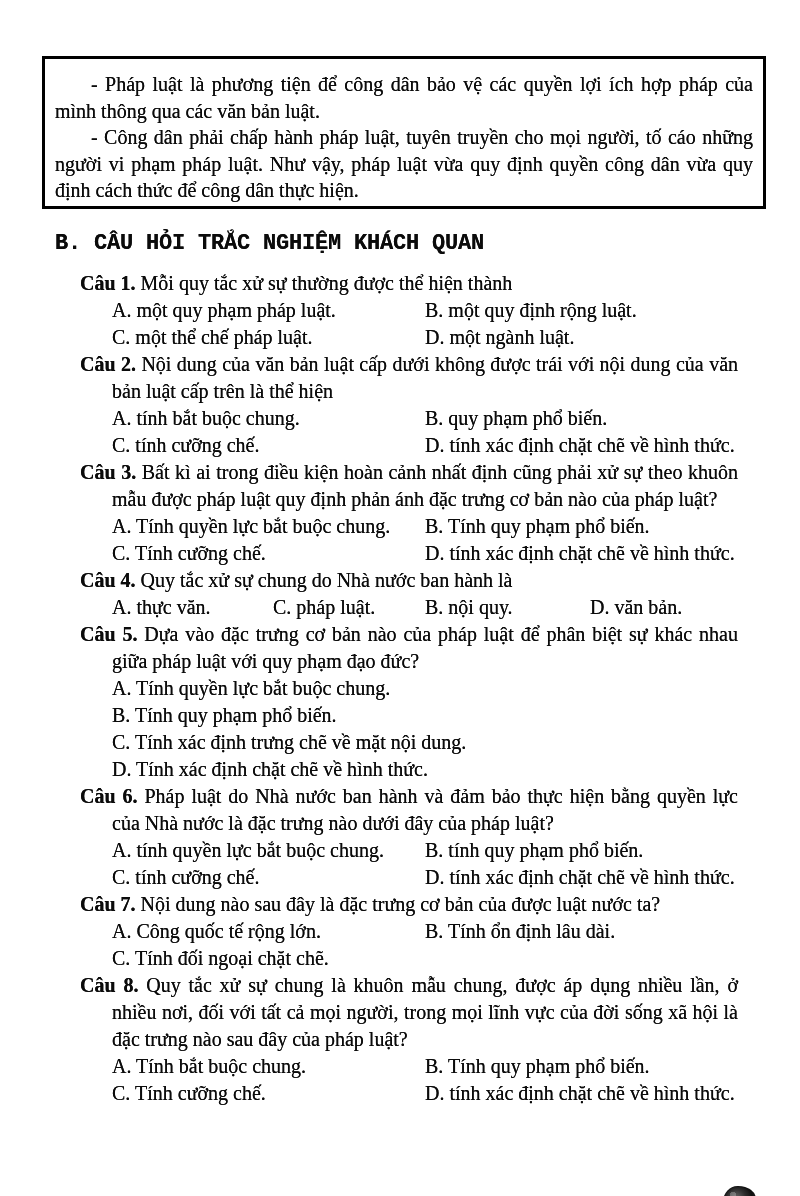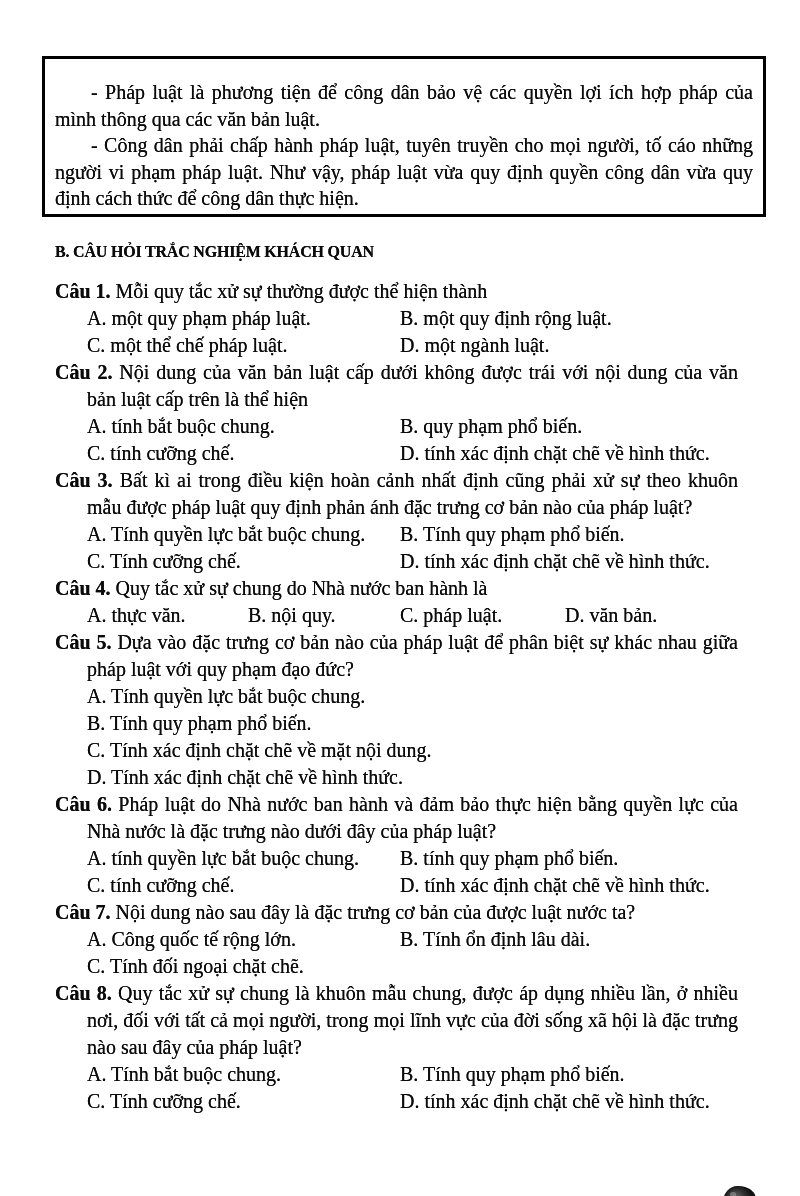--- a/index.html
+++ b/index.html
@@ -11,36 +11,36 @@
     color:#0b0b0b;
     position:relative; overflow:hidden;
     text-shadow:0 0 .3px #222;
   }
   .page { position:relative; width:800px; height:1196px; }
 
   
   .intro-box {
     margin:56px 34px 0 42px;
     border:3px solid #000;
-    padding:20px 10px 2px 10px;
+    padding:12px 10px 2px 10px;
     line-height:26.5px;
   }
   .intro-box p { margin:0; text-indent:36px; text-align:justify; }
 
   
   .section-heading {
     margin:21px 62px 13px 55px;
-    font-family:Liberation Serif, serif;
-    font-weight:bold; font-size:16px;
+    font-family:Liberation Mono, monospace;
+    font-weight:bold; font-size:22px;
     letter-spacing:-0.2px;
     line-height:27px;
   }
 
   
-  .questions { margin:0 62px 0 55px; }
+  .questions { margin:0 62px 0 80px; }
   .qtext { margin:0; padding-left:32px; text-indent:-32px; text-align:justify; }
   .qlabel { font-weight:bold; }
   .opts { margin-left:32px; }
   .opts.cols2 { display:grid; grid-template-columns:313px 1fr; }
   .opts.cols4 { display:grid; grid-template-columns:161px 152px 165px 1fr; }
   .opts.stack .opt { display:block; }
   .opt { white-space:normal; }
 
   
   .footer {
@@ -104,32 +104,32 @@
         <span class="opt">B. Tính quy phạm phổ biến.</span>
         <span class="opt">C. Tính cưỡng chế.</span>
         <span class="opt">D. tính xác định chặt chẽ về hình thức.</span>
       </div>
     </div>
 
     <div class="q">
       <p class="qtext"><b class="qlabel">Câu 4.</b> <span>Quy tắc xử sự chung do Nhà nước ban hành là</span></p>
       <div class="opts cols4">
         <span class="opt">A. thực văn.</span>
+        <span class="opt">C. pháp luật.</span>
         <span class="opt">B. nội quy.</span>
-        <span class="opt">C. pháp luật.</span>
         <span class="opt">D. văn bản.</span>
       </div>
     </div>
 
     <div class="q">
       <p class="qtext"><b class="qlabel">Câu 5.</b> <span>Dựa vào đặc trưng cơ bản nào của pháp luật để phân biệt sự khác nhau giữa pháp luật với quy phạm đạo đức?</span></p>
       <div class="opts stack">
         <span class="opt">A. Tính quyền lực bắt buộc chung.</span>
         <span class="opt">B. Tính quy phạm phổ biến.</span>
-        <span class="opt">C. Tính xác định chặt chẽ về mặt nội dung.</span>
+        <span class="opt">C. Tính xác định trưng chẽ về mặt nội dung.</span>
         <span class="opt">D. Tính xác định chặt chẽ về hình thức.</span>
       </div>
     </div>
 
     <div class="q">
       <p class="qtext"><b class="qlabel">Câu 6.</b> <span>Pháp luật do Nhà nước ban hành và đảm bảo thực hiện bằng quyền lực của Nhà nước là đặc trưng nào dưới đây của pháp luật?</span></p>
       <div class="opts cols2">
         <span class="opt">A. tính quyền lực bắt buộc chung.</span>
         <span class="opt">B. tính quy phạm phổ biến.</span>
         <span class="opt">C. tính cưỡng chế.</span>

